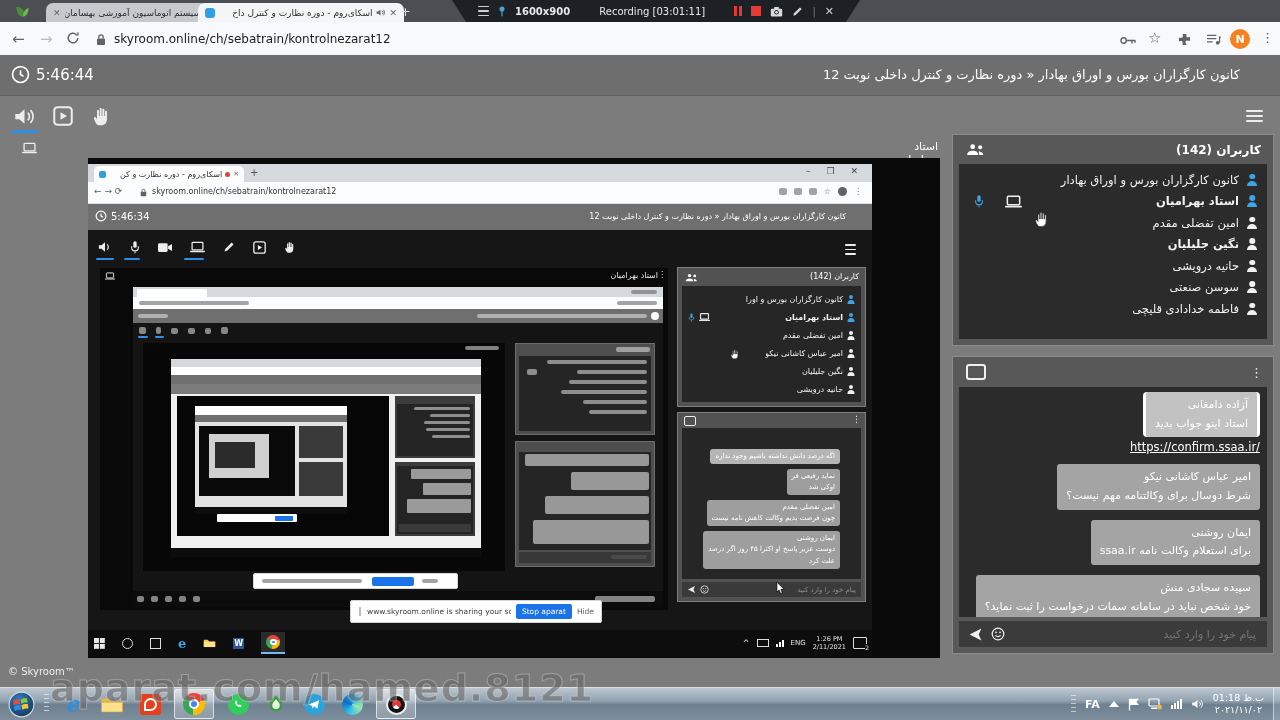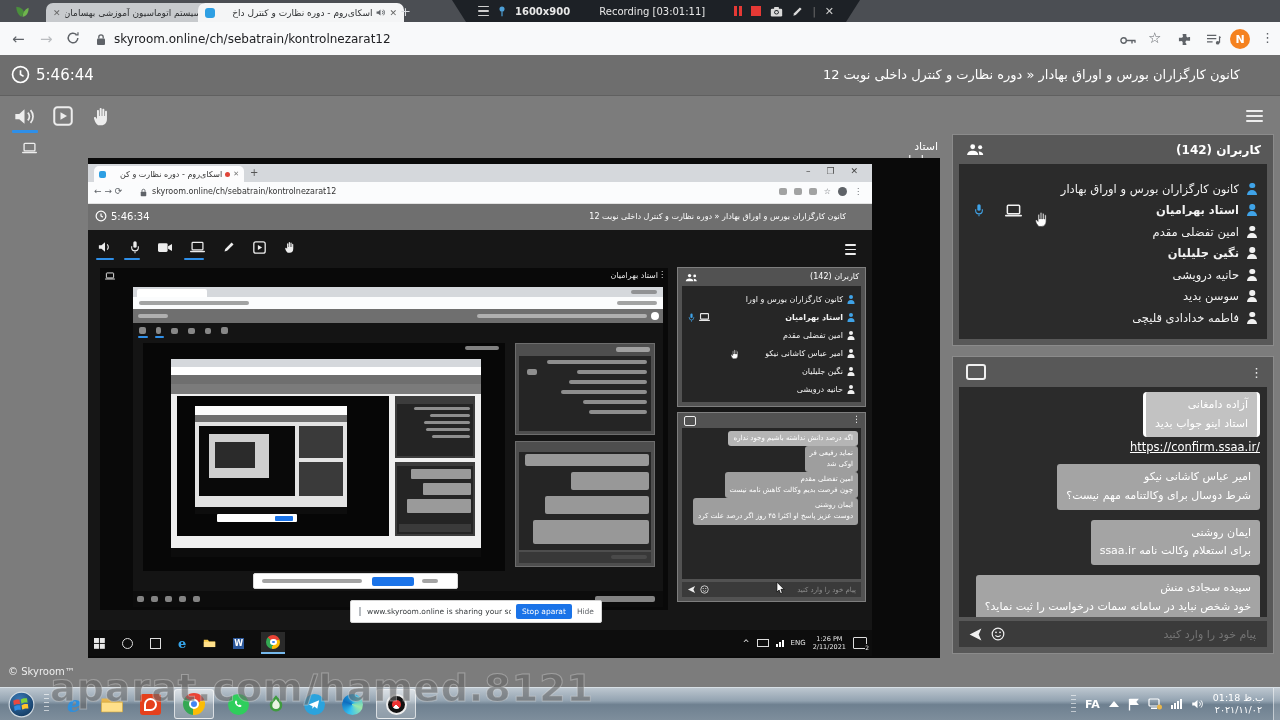--- a/index.html
+++ b/index.html
@@ -499,21 +499,21 @@
         <span class="ab cursor" style="left:52px;top:80px;">
           <svg width="11" height="12" viewBox="0 0 16 16" fill="#fff" stroke="#222" stroke-width=".7">
               <path d="M4.6 15c-1.9-1.5-2.7-3.4-3.1-5.3-.15-.8.95-1.2 1.45-.55l.85 1.1V4.2c0-1 1.5-1 1.5 0V8h.55V2.6c0-1 1.5-1 1.5 0V8h.55V3.3c0-1 1.5-1 1.5 0V8h.55V4.8c0-1 1.45-1 1.45 0V10c0 3-1.6 5-4.3 5z"></path>
             </svg>
         </span>
       </div>
 
       <div class="ab" style="left:589px;top:248px;width:189px;height:190px;background:#525252;border:1px solid #7e7e7e;box-sizing:border-box;">
         <span class="ab" style="left:6px;top:3px;width:10px;height:8px;border:1.5px solid #eee;border-radius:2px;display:block;"></span>
         <span class="ab dots3" style="right:4px;top:2px;font-size:9px;">⋮</span>
-        <div class="ab rtl" style="left:4px;top:15px;right:4px;bottom:22px;background:#262626;padding:3px;box-sizing:border-box;display:flex;flex-direction:column;align-items:flex-start;overflow:hidden;">
+        <div class="ab rtl" style="left:4px;top:15px;right:4px;bottom:22px;background:#262626;padding:21px;box-sizing:border-box;display:flex;flex-direction:column;gap:5px;align-items:flex-start;overflow:hidden;">
           <div class="bubble" style="font-size:7px;padding:2px 5px;line-height:1.5;max-width:97%;background:#b5b5b5;">
             <span>اگه درصد دانش نداشته باشیم وجود نداره</span>
           </div>
           <div class="bubble" style="font-size:7px;padding:2px 5px;line-height:1.6;background:#9e9e9e;">
             <span class="bname">نماید رفیعی فر</span>
             <span>اوکی شد</span>
           </div>
           <div class="bubble" style="font-size:7px;padding:2px 5px;line-height:1.6;background:#9e9e9e;">
             <span class="bname">امین تفضلی مقدم</span>
             <span>چون فرصت بدیم وکالت کاهش نامه نیست</span>
@@ -596,21 +596,21 @@
       <span style="margin-left:13px;">
         <svg width="19" height="13" viewBox="0 0 20 14" fill="#fff">
             <circle cx="7" cy="4" r="2.6"></circle>
             <path d="M1 13c0-3 2.7-4.6 6-4.6s6 1.6 6 4.6z"></path>
             <circle cx="15" cy="4.5" r="2.2"></circle>
             <path d="M13.5 8.8c2.6.3 4.8 1.7 4.8 4.2h-4.2"></path>
           </svg>
       </span>
       <span class="rtl" style="margin-left:auto;margin-right:12px;font-size:12px;font-weight:bold;">کاربران (142)</span>
     </div>
-    <div class="panel-dark rtl" style="left:6px;right:6px;top:29px;bottom:6px;padding:14px 9px;box-sizing:border-box;">
+    <div class="panel-dark rtl" style="left:6px;right:6px;top:29px;bottom:6px;padding:5px 9px;box-sizing:border-box;">
       <div class="urow">
           <span class="picon blue"></span>
           <span>کانون کارگزاران بورس و اوراق بهادار</span>
         </div>
       <div class="urow" style="font-weight:bold;">
         <span class="picon blue"></span>
         <span>استاد بهرامیان</span>
         <span style="flex:1"></span>
         <span style="margin-left:14px;">
           <svg width="17" height="13" viewBox="0 0 18 13">
@@ -633,21 +633,21 @@
       <div class="urow" style="font-weight:bold;">
           <span class="picon"></span>
           <span>نگین جلیلیان</span>
         </div>
       <div class="urow">
           <span class="picon"></span>
           <span>حانیه درویشی</span>
         </div>
       <div class="urow">
           <span class="picon"></span>
-          <span>سوسن بدید</span>
+          <span>سوسن صنعتی</span>
         </div>
       <div class="urow">
           <span class="picon"></span>
           <span>فاطمه خدادادی قلیچی</span>
         </div>
     </div>
   </div>
   <span class="ab cursor" style="left:1034px;top:210px;">
     <svg width="17" height="18" viewBox="0 0 16 16" fill="#fff" stroke="#333" stroke-width=".6">
         <path d="M4.6 15c-1.9-1.5-2.7-3.4-3.1-5.3-.15-.8.95-1.2 1.45-.55l.85 1.1V4.2c0-1 1.5-1 1.5 0V8h.55V2.6c0-1 1.5-1 1.5 0V8h.55V3.3c0-1 1.5-1 1.5 0V8h.55V4.8c0-1 1.45-1 1.45 0V10c0 3-1.6 5-4.3 5z"></path>

